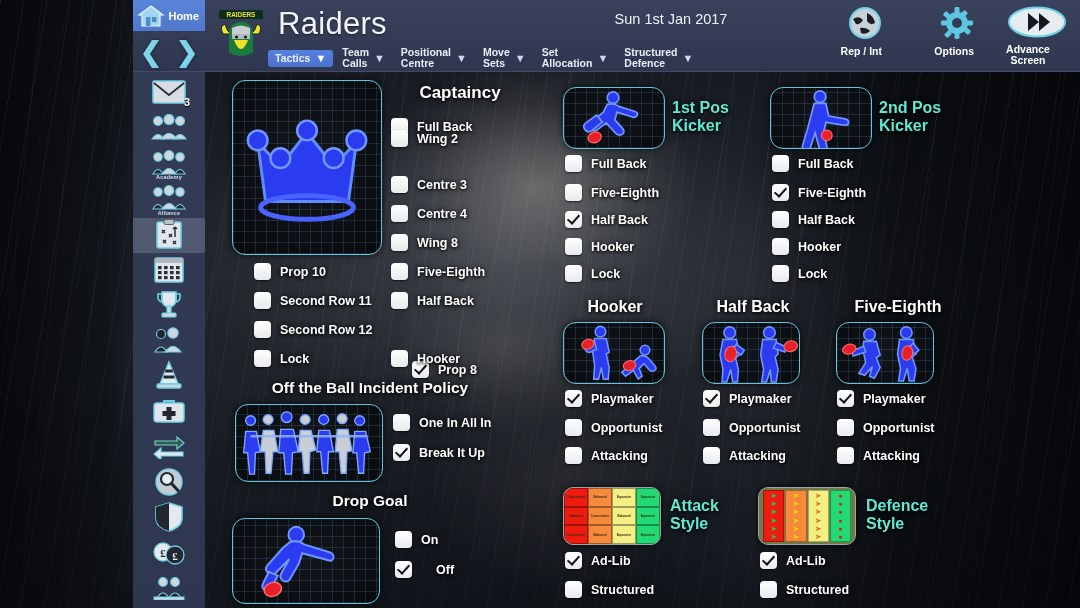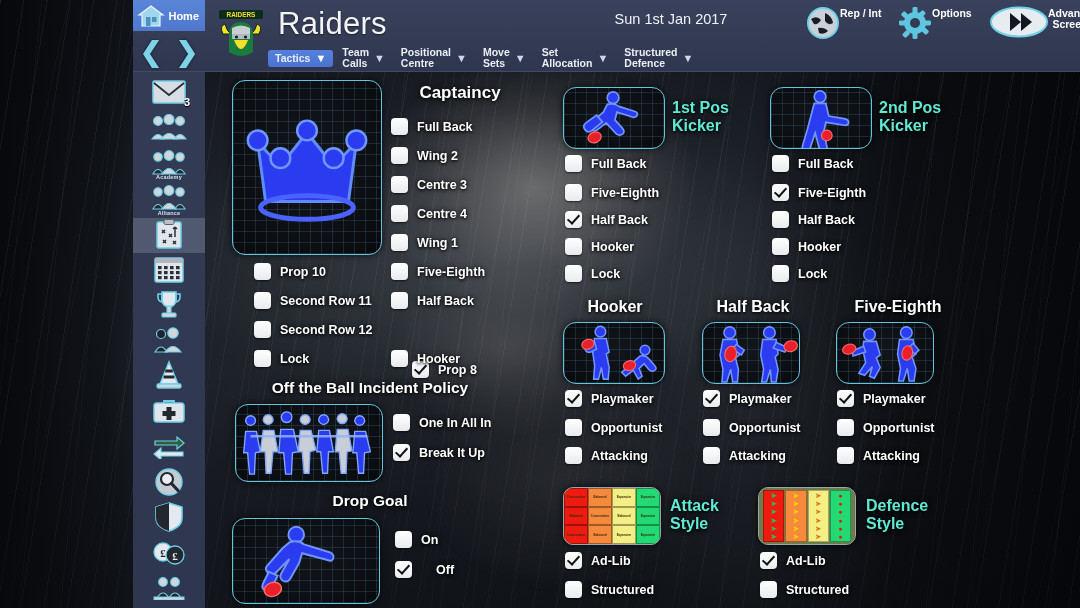--- a/index.html
+++ b/index.html
@@ -98,21 +98,21 @@
   .menu-item.active { background: linear-gradient(180deg, #5580dd 0%, #4a73cf 100%); }
   .menu-item .lbl { text-align: left; white-space: pre-line; }
   .chev { color: #cfd8ea; font-size: 11px; font-weight: bold; }
   .menu-item.active .chev { color: #fff; }
 
   .date-text {
     position: absolute; left: 596px; top: 11px; width: 150px; text-align: center;
     color: #f0f3f9; font-size: 14.5px; font-weight: 500; z-index: 23;
   }
   .hdr-btns { position: absolute; right: 14px; top: 6px; display: flex; gap: 16px; z-index: 23; }
-  .hdr-btn { width: 76px; display: flex; align-items: flex-start; cursor: pointer; }
+  .hdr-btn { width: 76px; display: flex; flex-direction: column; align-items: flex-end; cursor: pointer; }
   .hdr-btn .cap { color: #fff; font-size: 10.5px; font-weight: bold; text-align: center;
                   line-height: 11px; margin-top: 2px; }
 
   
   .sidebar {
     position: absolute; left: 133px; top: 72px; width: 72px; height: 536px;
     background: linear-gradient(180deg, #343c55 0%, #2f3750 100%);
     z-index: 18;
     display: flex; flex-direction: column; align-items: center;
     padding-top: 4px;
@@ -526,35 +526,35 @@
           <circle cx="102" cy="78" r="10"></circle>
         <circle cx="125" cy="60" r="10"></circle>
       </g>
     </svg>
   </div>
 
   <div class="chk-row" style="left:391px; top:118px;">
     <span class="box"></span>
     <span class="chk-lbl">Full Back</span>
   </div>
-  <div class="chk-row" style="left:391px; top:147px;">
+  <div class="chk-row" style="left:391px; top:130px;">
     <span class="box"></span>
     <span class="chk-lbl">Wing 2</span>
   </div>
   <div class="chk-row" style="left:391px; top:176px;">
     <span class="box"></span>
     <span class="chk-lbl">Centre 3</span>
   </div>
   <div class="chk-row" style="left:391px; top:205px;">
     <span class="box"></span>
     <span class="chk-lbl">Centre 4</span>
   </div>
   <div class="chk-row" style="left:391px; top:234px;">
     <span class="box"></span>
-    <span class="chk-lbl">Wing 1</span>
+    <span class="chk-lbl">Wing 8</span>
   </div>
   <div class="chk-row" style="left:391px; top:263px;">
     <span class="box"></span>
     <span class="chk-lbl">Five-Eighth</span>
   </div>
   <div class="chk-row" style="left:391px; top:292px;">
     <span class="box"></span>
     <span class="chk-lbl">Half Back</span>
   </div>
   <div class="chk-row" style="left:412px; top:321px;margin-top:40px;">

